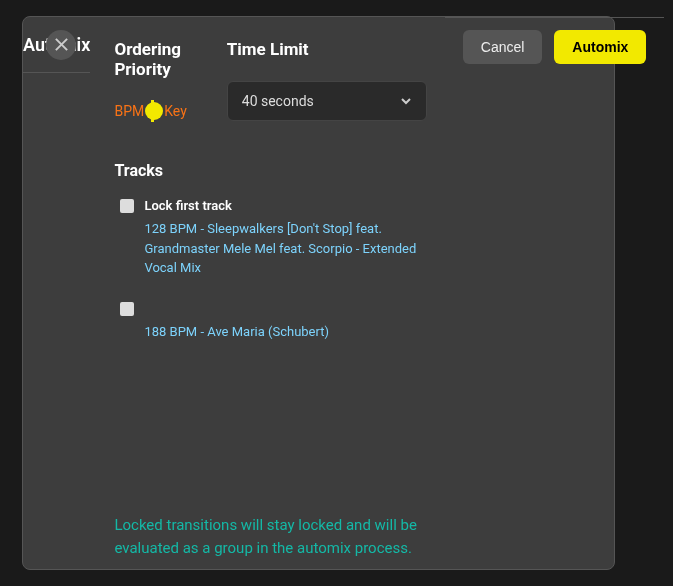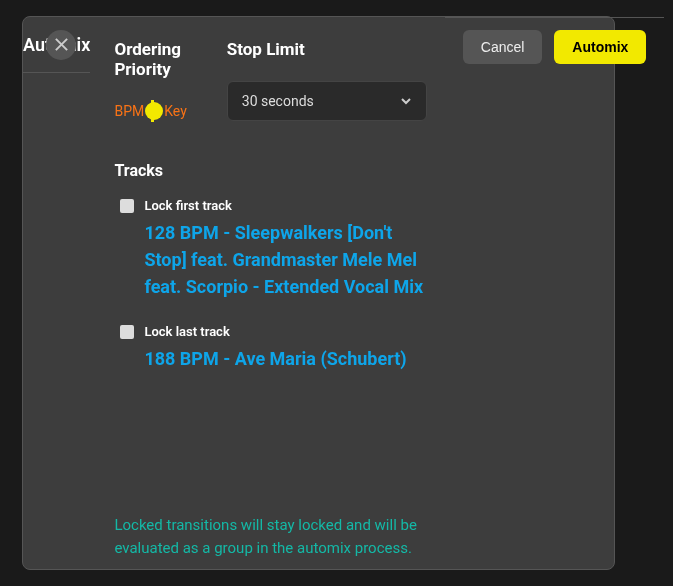--- a/index.html
+++ b/index.html
@@ -146,24 +146,23 @@
     flex-shrink: 0;
   }
   .track-label {
     font-size: 13px;
     font-weight: 600;
     color: #fff;
   }
   .track-detail {
     margin-top: 6px;
     margin-left: 24px;
-    font-size: 18px;
-    color: #0ea5e9;
+    font-size: 13px;
+    color: #7dd3fc;
     line-height: 1.5;
-    font-weight: bold;
   }
   .hint {
     margin-top: auto;
     font-size: 15px;
     color: #14b8a6;
     line-height: 1.5;
   }
   .modal-footer {
     height: 58px;
     border-top: 1px solid #555;
@@ -211,23 +210,23 @@
             <div class="slider-track">
               <div class="slider-fill"></div>
             </div>
             <div class="slider-thumb"></div>
             <div class="slider-end"></div>
           </div>
           <span class="slider-label-r">Key</span>
         </div>
       </div>
       <div class="timelimit-col">
-        <div class="section-title">Stop Limit</div>
+        <div class="section-title">Time Limit</div>
         <div class="select-box">
-          <span>30 seconds</span>
+          <span>40 seconds</span>
           <svg viewBox="0 0 12 12">
               <polyline points="2,4 6,8 10,4"></polyline>
             </svg>
         </div>
       </div>
     </div>
 
     <div class="tracks-section">
       <div class="tracks-title">Tracks</div>
 
@@ -235,21 +234,20 @@
         <div class="track-head">
           <div class="checkbox"></div>
           <span class="track-label">Lock first track</span>
         </div>
         <div class="track-detail">128 BPM - Sleepwalkers [Don't Stop] feat. Grandmaster Mele Mel feat. Scorpio - Extended Vocal Mix</div>
       </div>
 
       <div class="track-item">
         <div class="track-head">
           <div class="checkbox"></div>
-          <span class="track-label">Lock last track</span>
         </div>
         <div class="track-detail">188 BPM - Ave Maria (Schubert)</div>
       </div>
     </div>
 
     <div class="hint">Locked transitions will stay locked and will be evaluated as a group in the automix process.</div>
   </div>
 
   <div class="modal-footer">
     <button class="btn btn-cancel">Cancel</button>

